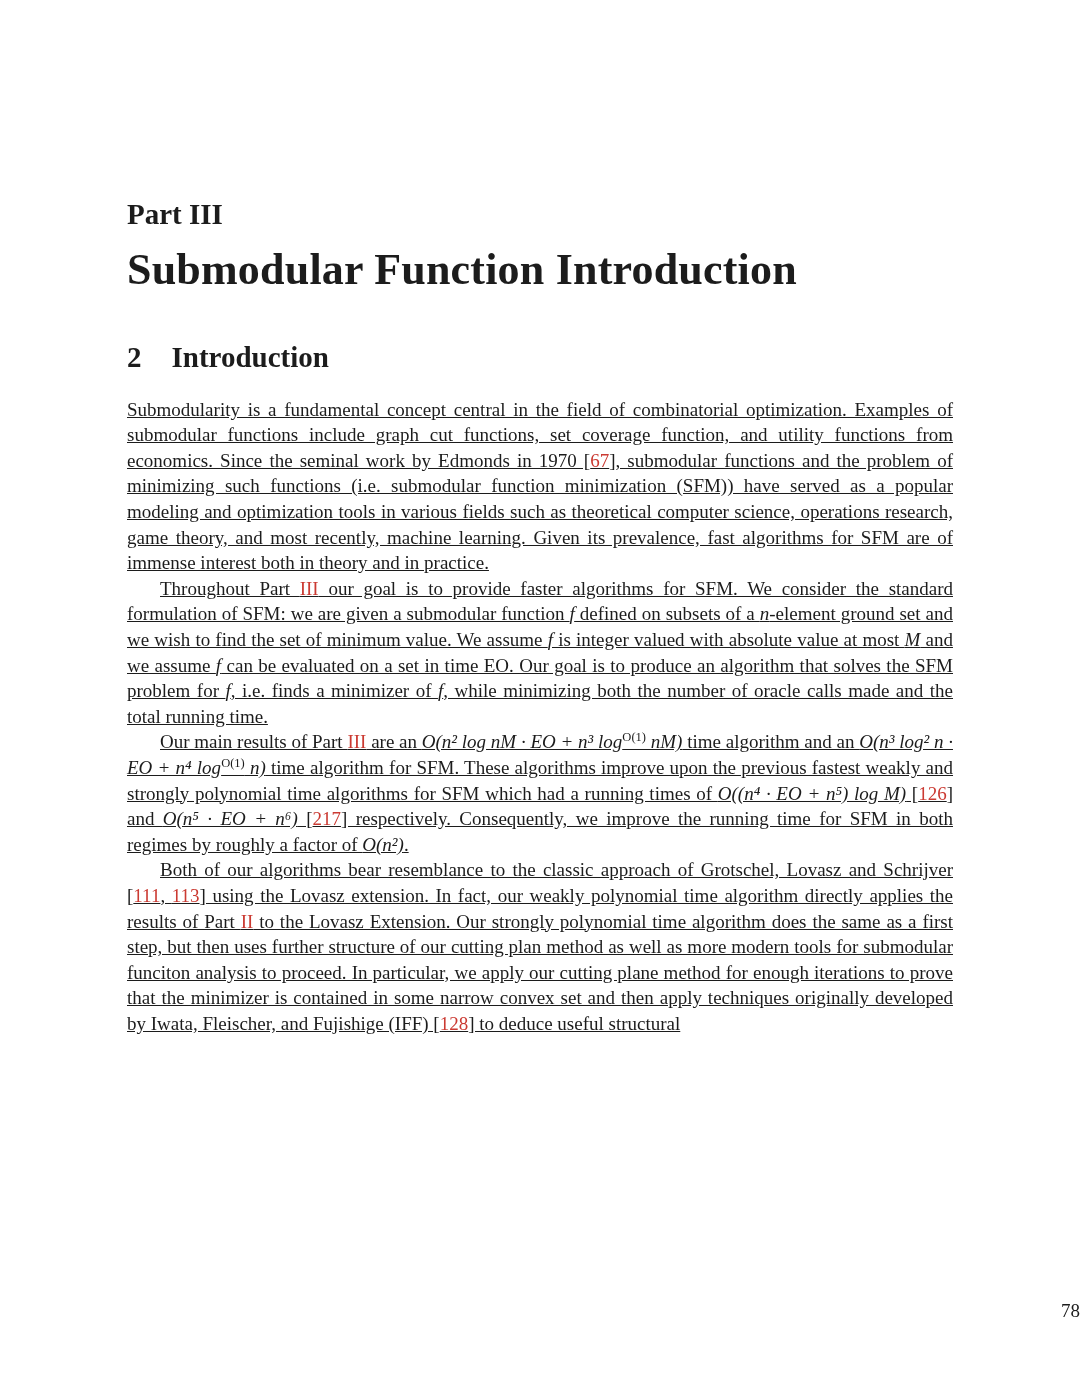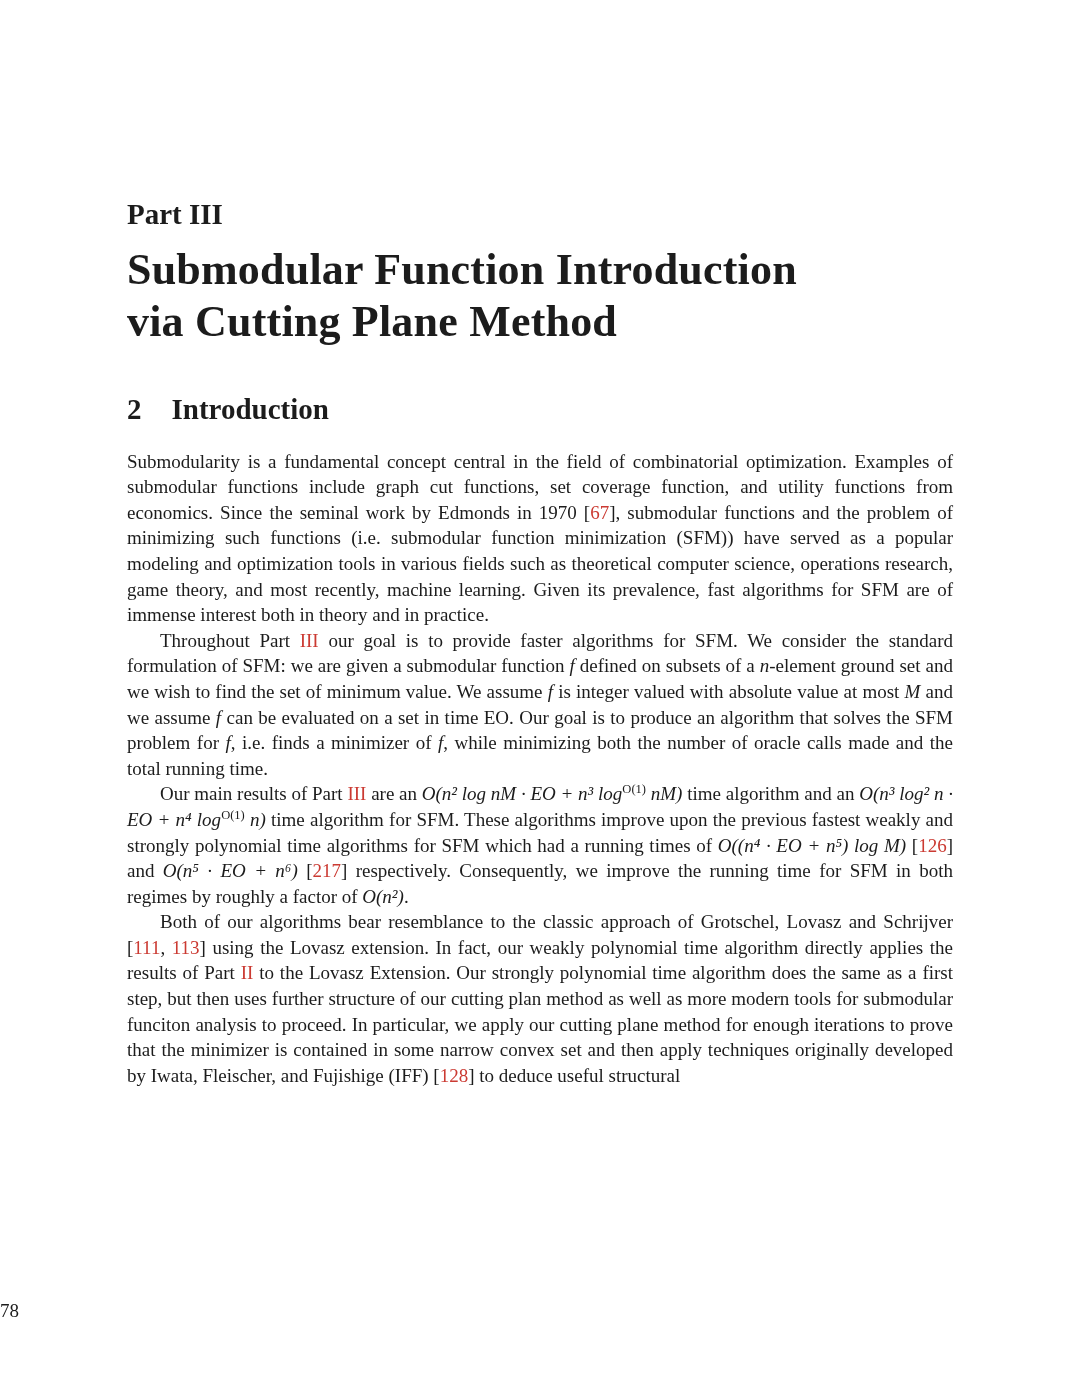--- a/index.html
+++ b/index.html
@@ -39,43 +39,43 @@
     margin: 46px 0 0 0;
     line-height: 1.1;
   }
   .section-number { display: inline-block; margin-right: 30px; }
   .body-text { margin-top: 23px; }
   .body-para {
     font-size: 19px;
     line-height: 25.6px;
     text-align: justify;
     margin: 0;
+    text-decoration: underline;
   }
   .body-para.indented { text-indent: 33px; }
   .seg-n { color: inherit; }
   .seg-r { color: var(--link-color, #cb3a32); }
   .seg-m { font-style: italic; }
   sup.seg-sup { font-size: 0.66em; line-height: 0; }
   .page-number {
     position: absolute;
     top: 1298px;
     left: 0;
     width: 100%;
-    text-align: left;
+    text-align: right;
     font-size: 19px;
   }
 </style>
 </head>
 <body>
 
 <div class="page">
   <h2 class="part-label">Part III</h2>
   <h1 class="doc-title">
     <span>Submodular Function Introduction</span><br>
-    <span>via Cutting Plane Method</span>
   </h1>
   <h2 class="section-heading"><span class="section-number">2</span><span class="section-title">Introduction</span></h2>
   <main class="body-text">
       <p class="body-para"><span class="seg-n">Submodularity is a fundamental concept central in the field of combinatorial optimization. Examples of submodular functions include graph cut functions, set coverage function, and utility functions from economics. Since the seminal work by Edmonds in 1970 [</span><span class="seg-r">67</span><span class="seg-n">], submodular functions and the problem of minimizing such functions (i.e. submodular function minimization (SFM)) have served as a popular modeling and optimization tools in various fields such as theoretical computer science, operations research, game theory, and most recently, machine learning. Given its prevalence, fast algorithms for SFM are of immense interest both in theory and in practice.</span></p>
       <p class="body-para indented"><span class="seg-n">Throughout Part </span><span class="seg-r">III</span><span class="seg-n"> our goal is to provide faster algorithms for SFM. We consider the standard formulation of SFM: we are given a submodular function </span><span class="seg-m">f</span><span class="seg-n"> defined on subsets of a </span><span class="seg-m">n</span><span class="seg-n">-element ground set and we wish to find the set of minimum value. We assume </span><span class="seg-m">f</span><span class="seg-n"> is integer valued with absolute value at most </span><span class="seg-m">M</span><span class="seg-n"> and we assume </span><span class="seg-m">f</span><span class="seg-n"> can be evaluated on a set in time EO. Our goal is to produce an algorithm that solves the SFM problem for </span><span class="seg-m">f</span><span class="seg-n">, i.e. finds a minimizer of </span><span class="seg-m">f</span><span class="seg-n">, while minimizing both the number of oracle calls made and the total running time.</span></p>
       <p class="body-para indented"><span class="seg-n">Our main results of Part </span><span class="seg-r">III</span><span class="seg-n"> are an </span><span class="seg-m">O(n² log nM · EO + n³ log</span><sup class="seg-sup">O(1)</sup><span class="seg-m"> nM)</span><span class="seg-n"> time algorithm and an </span><span class="seg-m">O(n³ log² n · EO + n⁴ log</span><sup class="seg-sup">O(1)</sup><span class="seg-m"> n)</span><span class="seg-n"> time algorithm for SFM. These algorithms improve upon the previous fastest weakly and strongly polynomial time algorithms for SFM which had a running times of </span><span class="seg-m">O((n⁴ · EO + n⁵) log M)</span><span class="seg-n"> [</span><span class="seg-r">126</span><span class="seg-n">] and </span><span class="seg-m">O(n⁵ · EO + n⁶)</span><span class="seg-n"> [</span><span class="seg-r">217</span><span class="seg-n">] respectively. Consequently, we improve the running time for SFM in both regimes by roughly a factor of </span><span class="seg-m">O(n²)</span><span class="seg-n">.</span></p>
       <p class="body-para indented"><span class="seg-n">Both of our algorithms bear resemblance to the classic approach of Grotschel, Lovasz and Schrijver [</span><span class="seg-r">111</span><span class="seg-n">, </span><span class="seg-r">113</span><span class="seg-n">] using the Lovasz extension. In fact, our weakly polynomial time algorithm directly applies the results of Part </span><span class="seg-r">II</span><span class="seg-n"> to the Lovasz Extension. Our strongly polynomial time algorithm does the same as a first step, but then uses further structure of our cutting plan method as well as more modern tools for submodular funciton analysis to proceed. In particular, we apply our cutting plane method for enough iterations to prove that the minimizer is contained in some narrow convex set and then apply techniques originally developed by Iwata, Fleischer, and Fujishige (IFF) [</span><span class="seg-r">128</span><span class="seg-n">] to deduce useful structural</span></p>
     </main>
   <div class="page-number">78</div>
 </div>

